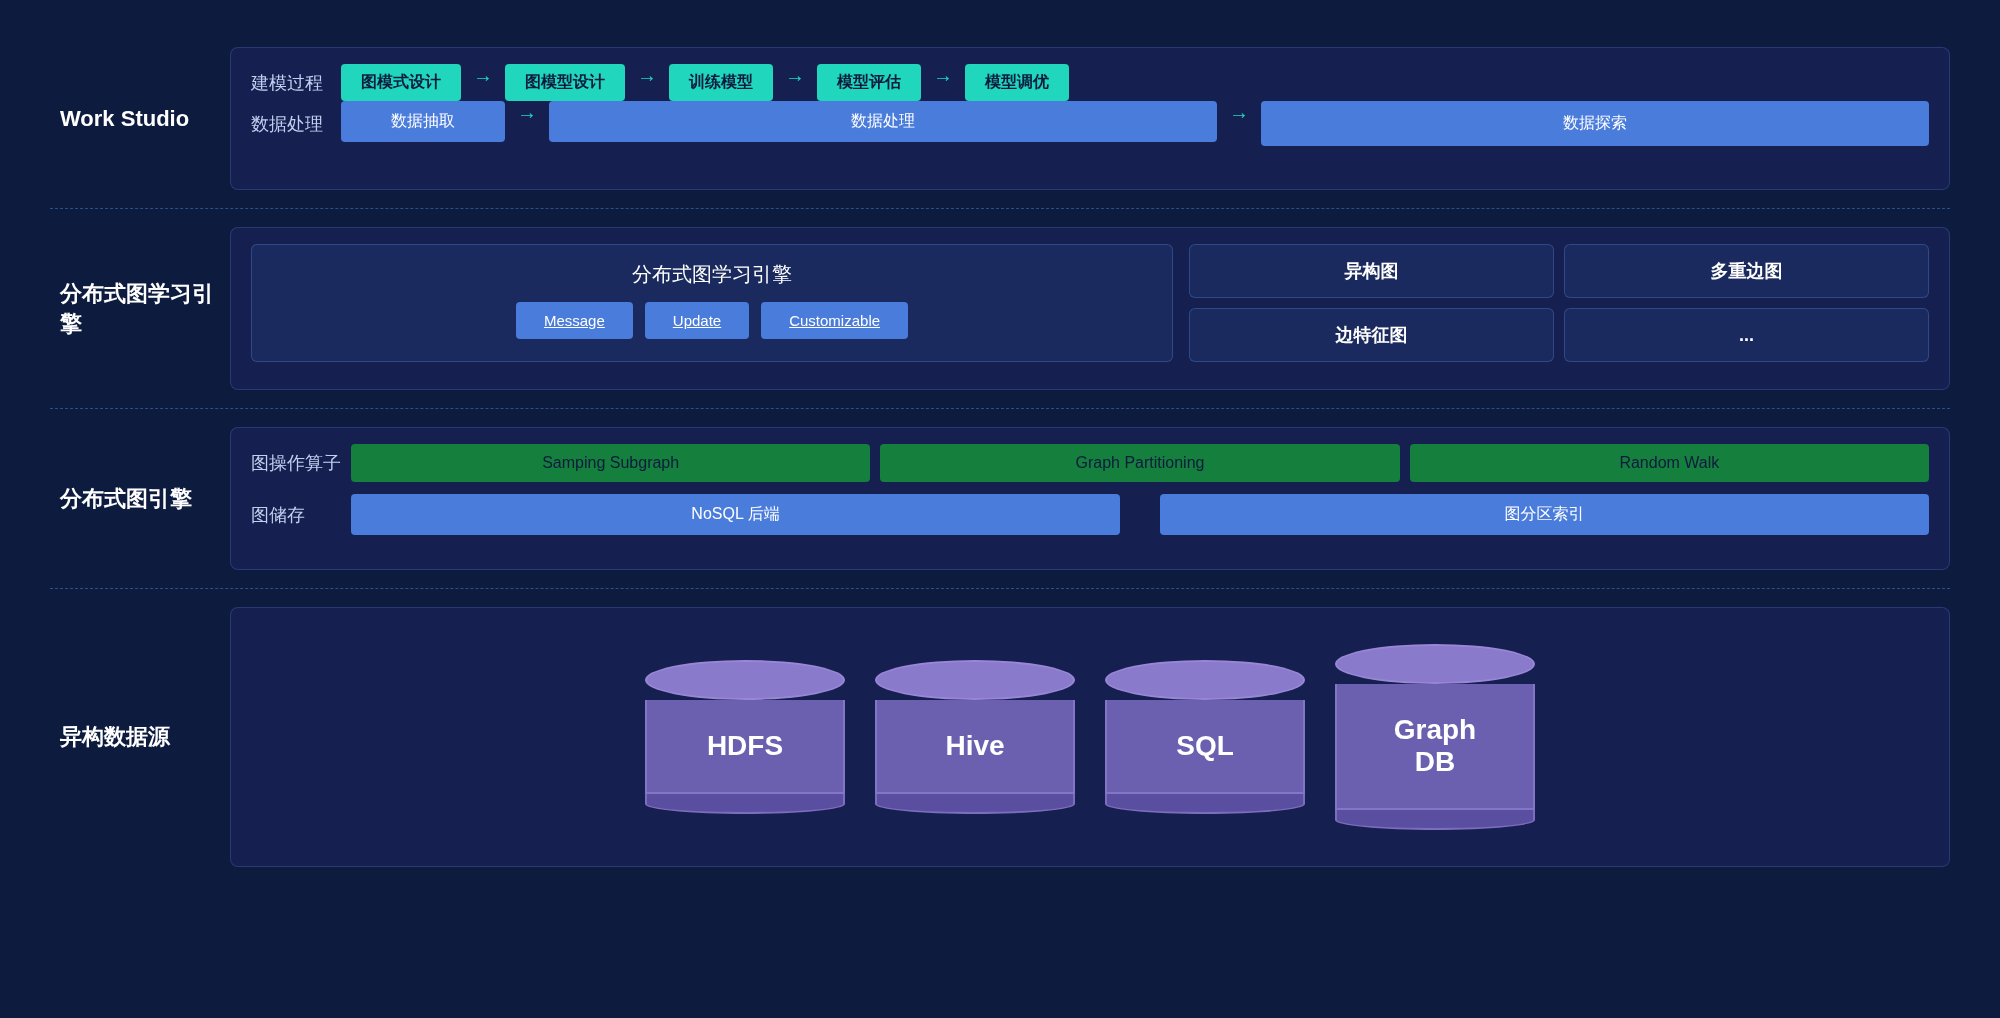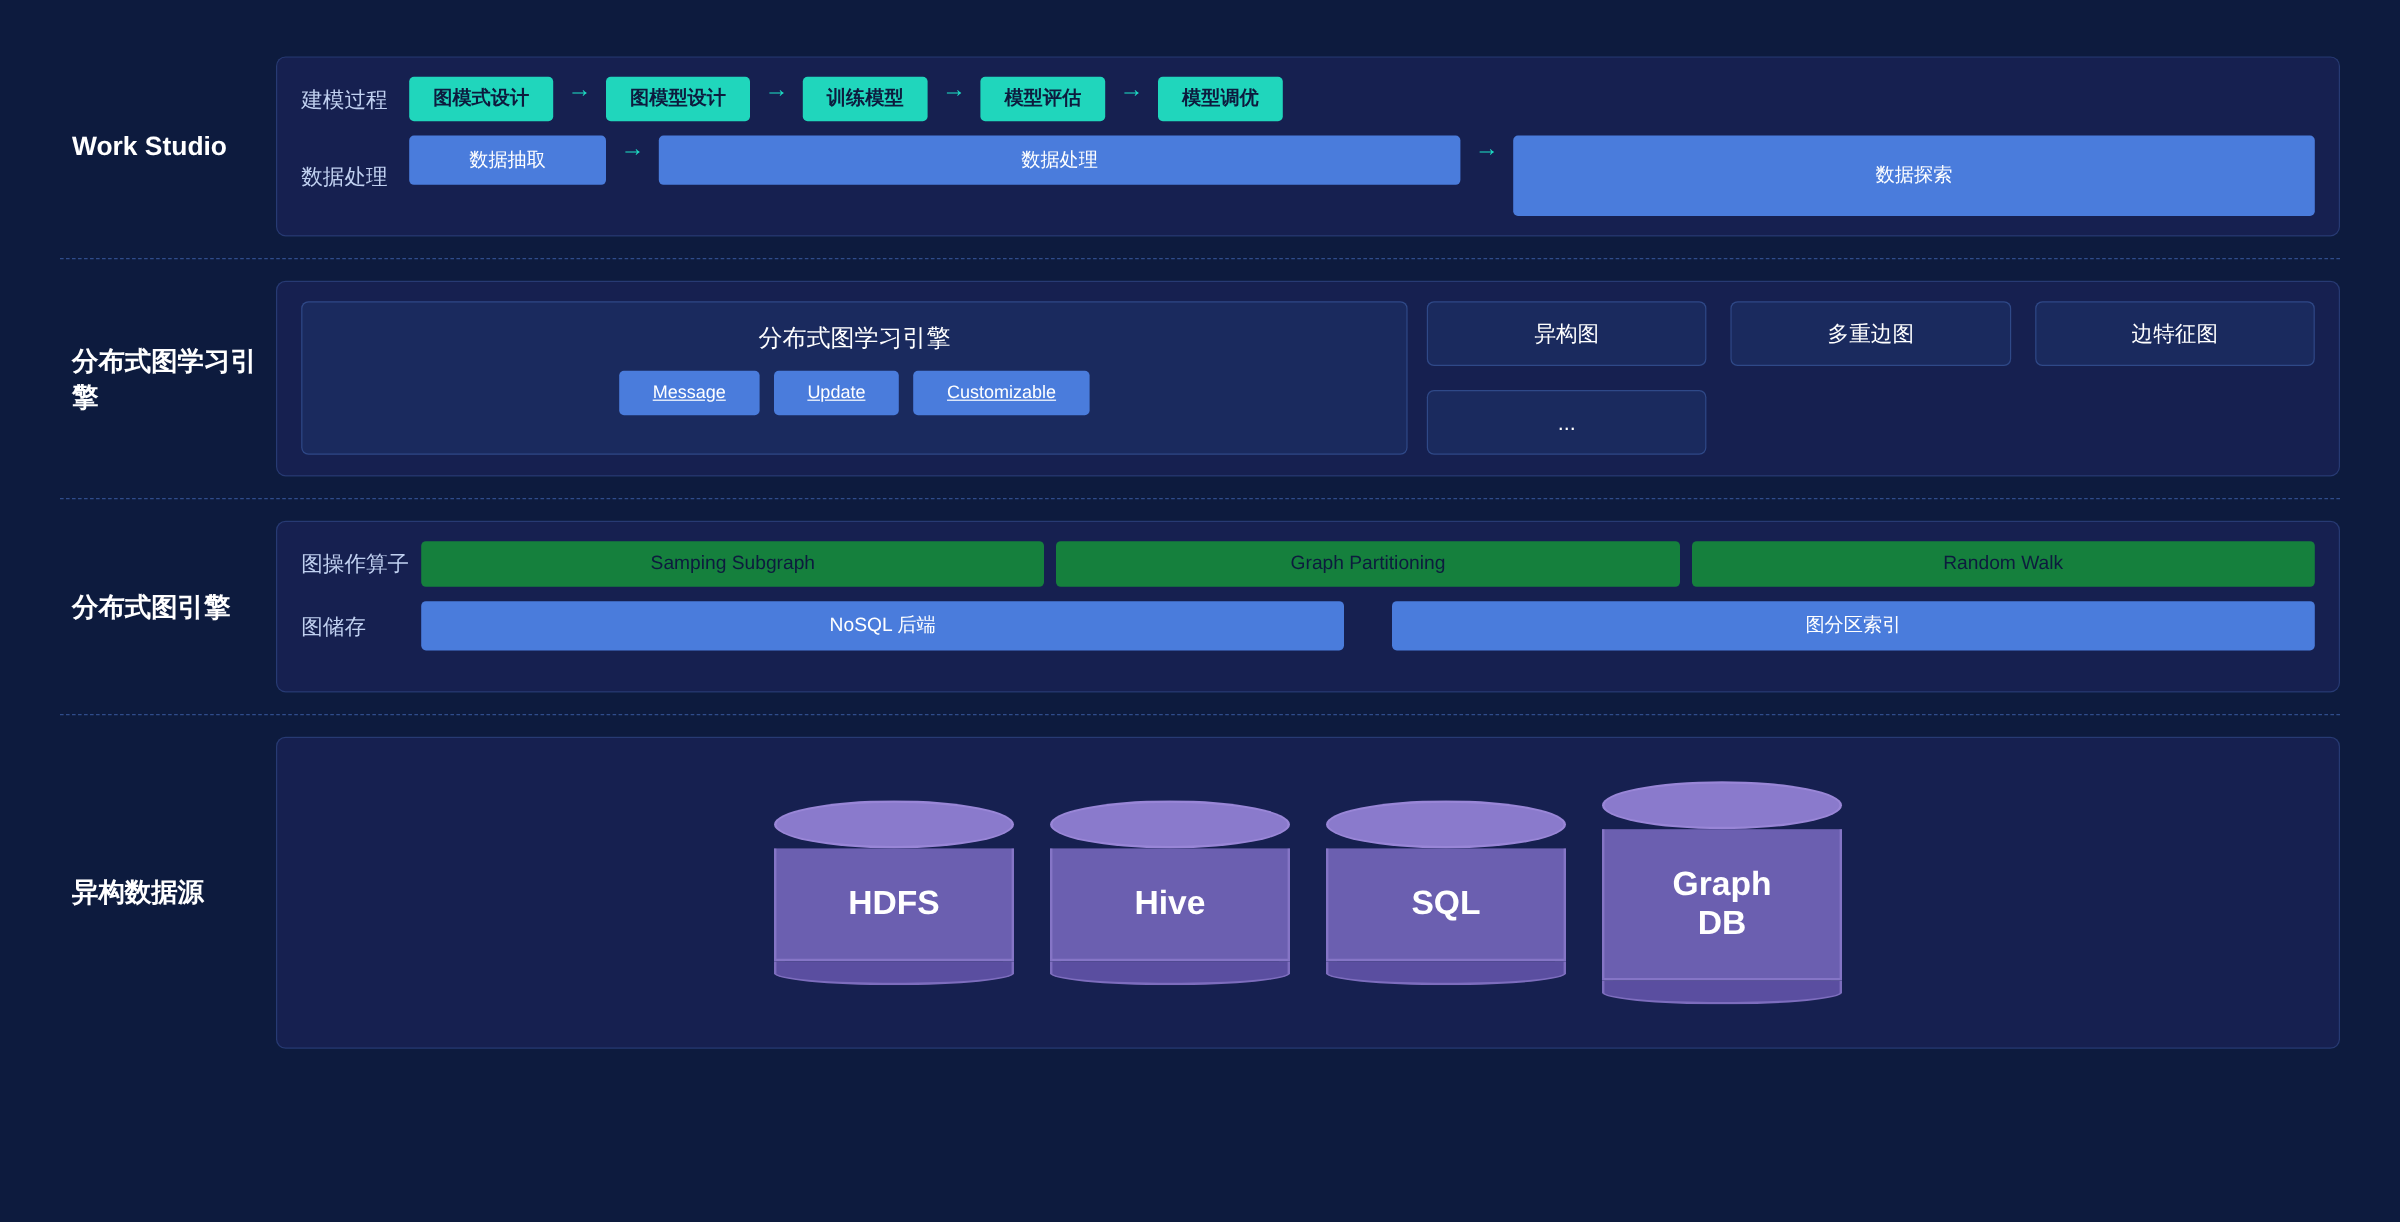--- a/index.html
+++ b/index.html
@@ -47,21 +47,20 @@
       background: #162050;
       border-radius: 8px;
       padding: 16px 20px;
       border: 1px solid rgba(80,120,200,0.3);
     }
 
     
     .work-studio-content {
       display: flex;
       flex-direction: column;
-      gap: 12px;
     }
 
     .process-row {
       display: flex;
       align-items: center;
       gap: 10px;
     }
 
     .process-label {
       font-size: 18px;
@@ -125,23 +124,24 @@
       background: #4a7cdc;
       color: white;
       border-radius: 4px;
       padding: 10px 28px;
       font-size: 15px;
     }
 
     .graph-learn-right {
       flex: 1;
       display: grid;
-      grid-template-columns: 1fr 1fr 1fr;
+      grid-template-columns: 1fr 1fr;
       grid-template-rows: 1fr 1fr;
-      gap: 20px;
+      gap: 10px;
+      font-weight: bold;
     }
 
     .graph-type-box {
       background: #1a2a5e;
       border-radius: 6px;
       border: 1px solid rgba(80,120,200,0.4);
       display: flex;
       align-items: center;
       justify-content: center;
       font-size: 18px;
@@ -290,21 +290,21 @@
         </div>
       </div>
 
       <div class="process-row">
         <div class="process-label">数据处理</div>
         <div class="process-steps">
           <div class="step-box blue-step" style="background:#4a7cdc;color:white;padding:10px 50px;">数据抽取</div>
           <span class="arrow">→</span>
           <div class="step-box blue-step" style="background:#4a7cdc;color:white;padding:10px 50px;flex:1;text-align:center;">数据处理</div>
           <span class="arrow">→</span>
-          <div class="step-box blue-step" style="background:#4a7cdc;color:white;padding:23px 50px;flex:1;text-align:center;">数据探索</div>
+          <div class="step-box blue-step" style="background:#4a7cdc;color:white;padding:12px 50px;flex:1;text-align:center;">数据探索</div>
         </div>
       </div>
 
     </div>
   </div>
 
   <div class="section section-graph-learn">
     <div class="section-label">分布式图学习引擎</div>
     <div class="section-content">
       <div class="graph-learn-content">

